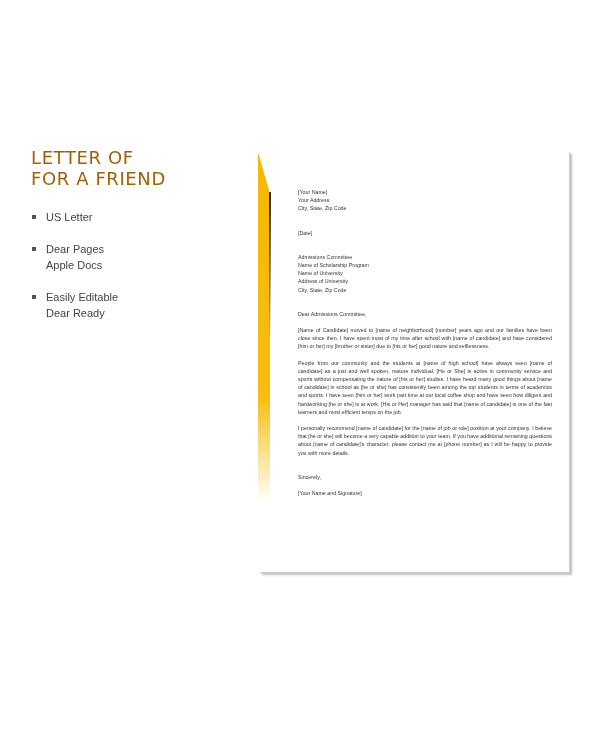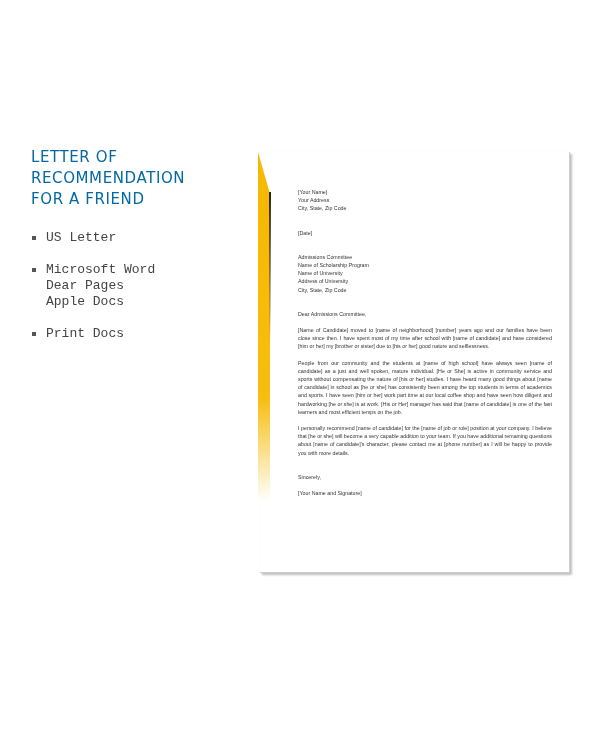--- a/index.html
+++ b/index.html
@@ -3,31 +3,31 @@
 <meta charset="utf-8">
 <style>
   html, body { margin:0; padding:0; }
   body {
     width:600px; height:730px; background:#ffffff; position:relative; overflow:hidden;
     font-family:"Liberation Sans", sans-serif;
   }
   .left-panel { position:absolute; left:31px; top:147px; width:210px; }
   .title {
     font-family:"DejaVu Sans", sans-serif;
-    font-size:15px; line-height:21px; color:#0369a1; letter-spacing:0.6px;
+    font-size:18px; line-height:21px; color:#a16207; letter-spacing:0.6px;
     margin:0; font-weight:normal;
   }
   .title span { display:block; }
   .features { list-style:none; margin:20px 0 0 0; padding:0; }
   .feature-group { position:relative; padding-left:15px; margin-bottom:16px; }
   .bullet {
     position:absolute; left:1px; top:6px; width:4px; height:4px; background:#555555;
   }
   .feature-line {
-    display:block; font-family:Liberation Mono, monospace; font-size:13px; line-height:16px; color:#444444;
+    display:block; font-family:Liberation Sans, sans-serif; font-size:11px; line-height:16px; color:#444444;
   }
   .doc-wrap { position:absolute; left:258px; top:152px; width:314px; height:425px; }
   .stripe {
     position:absolute; left:0; top:0; width:12px; height:350px;
     background:linear-gradient(to bottom, #f6b800 0%, #f7bd0f 70%, rgba(247,190,20,0) 100%);
     clip-path:polygon(0 0, 100% 12%, 100% 100%, 0 100%);
   }
   .stripe-shadow {
     position:absolute; left:11px; top:40px; width:2px; height:150px;
     background:linear-gradient(to bottom, #222 0%, rgba(0,0,0,0) 100%);
@@ -46,37 +46,36 @@
   .letter p { margin:0 0 8px 0; text-align:justify; }
   .sincerely { margin-top:16px !important; }
   .signature { margin-top:48px; }
 </style>
 </head>
 <body>
 
 <div class="left-panel">
   <h1 class="title">
     <span>LETTER OF</span>
-    <span>RECOMMENDATION</span>
     <span>FOR A FRIEND</span>
   </h1>
   <ul class="features">
     <li class="feature-group">
       <span class="bullet"></span>
       <span class="feature-line">US Letter</span>
     </li>
     <li class="feature-group">
       <span class="bullet"></span>
-      <span class="feature-line">Microsoft Word</span>
       <span class="feature-line">Dear Pages</span>
       <span class="feature-line">Apple Docs</span>
     </li>
     <li class="feature-group">
       <span class="bullet"></span>
-      <span class="feature-line">Print Docs</span>
+      <span class="feature-line">Easily Editable</span>
+      <span class="feature-line">Dear Ready</span>
     </li>
   </ul>
 </div>
 
 <div class="doc-wrap">
   <div class="page">
     <div class="letter">
       <div class="block">
         <span class="line">[Your Name]</span>
         <span class="line">Your Address</span>

